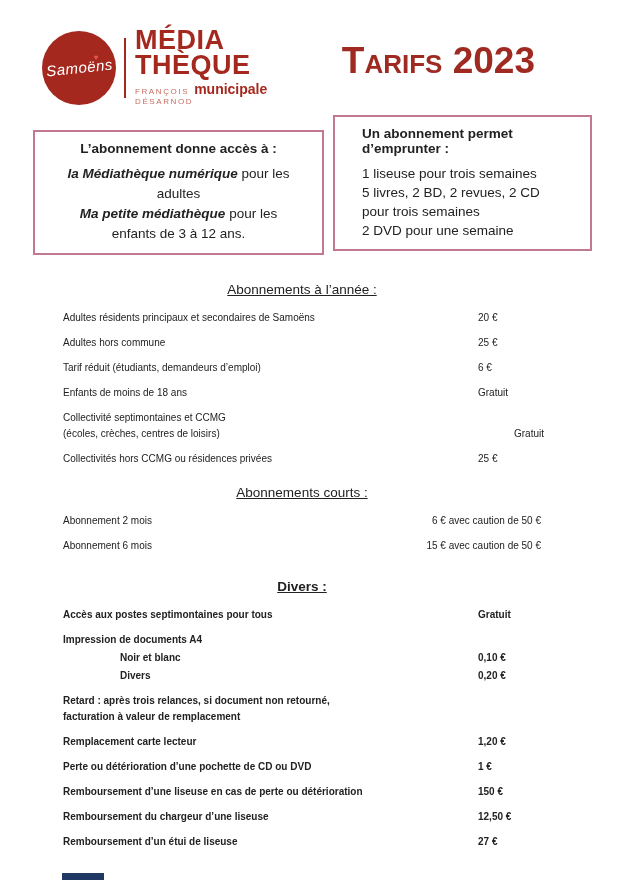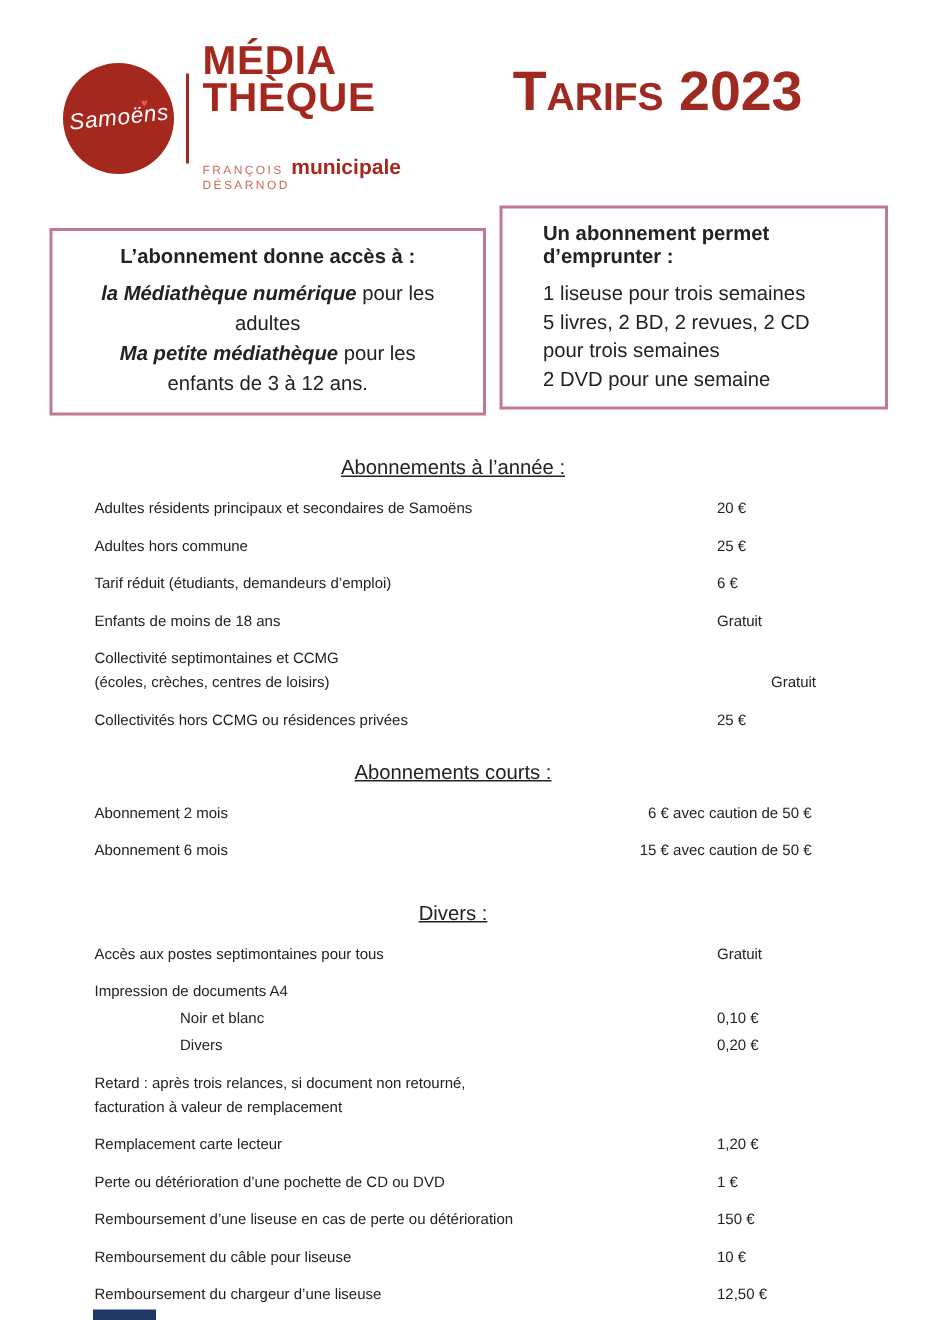--- a/index.html
+++ b/index.html
@@ -19,39 +19,39 @@
     background:var(--brand-red);color:#fff;
     display:flex;align-items:center;justify-content:center;
     font-style:italic;font-size:15px;letter-spacing:0.5px;
   }
   .logo-circle .script{transform:rotate(-6deg);}
   .heart{position:absolute;top:22px;right:17px;font-size:8px;color:#e8584a;font-style:normal;}
   .logo-divider{width:2px;height:60px;background:var(--brand-red);margin:0 9px 0 8px;}
   .logo-media{font-weight:bold;font-size:27px;line-height:0.93;letter-spacing:0.5px;color:var(--brand-red);}
   .logo-sub-row{display:flex;align-items:baseline;margin-top:3px;}
   .logo-sub-small{font-size:8px;color:var(--sub-red);letter-spacing:1.6px;line-height:1.25;}
-  .logo-municipale{font-weight:bold;font-size:14px;color:var(--brand-red);margin-left:5px;margin-top:22px;}
+  .logo-municipale{font-weight:bold;font-size:14px;color:var(--brand-red);margin-left:5px;}
   .title{
     font-size:37px;font-weight:bold;color:var(--title-red);
     font-variant:small-caps;margin-top:12px;white-space:nowrap;
   }
   
   .boxes{display:flex;align-items:flex-start;margin:8px 0 0 33px;}
   .box{border:2px solid var(--box-border);padding:9px 27px;font-size:13.5px;box-sizing:border-box;}
   .box-left{width:291px;margin-top:15px;text-align:center;}
   .box-right{width:259px;margin-left:9px;}
   .box-title{font-weight:bold;margin-bottom:8px;}
   .box-line{line-height:19px;}
   .box-left .box-line{line-height:20px;}
   .bold-italic{font-weight:bold;font-style:italic;}
   
   .content{margin-left:63px;margin-top:27px;width:478px;}
   .section{margin-top:0;}
   .section + .section{margin-top:18px;}
-  .section:last-child{margin-top:25px;}
+  .section:last-child{margin-top:25px;font-weight:bold;}
   .section-heading{font-size:13.5px;text-decoration:underline;margin-bottom:12px;line-height:16px;text-align:center;}
   .row{display:flex;margin-bottom:9px;font-size:10px;line-height:16px;}
   .row.tight{margin-bottom:2px;}
   .row.bottom-align{align-items:flex-end;gap:36px;}
   .row .label{width:415px;flex:none;}
   .row .label.indent{padding-left:57px;box-sizing:border-box;}
   .row .price{flex:1;white-space:nowrap;}
   .row.caution .label{width:auto;flex:none;}
   .row.caution .price{text-align:right;}
   
@@ -168,24 +168,20 @@
         </div>
         <div class="row">
           <div class="label">Perte ou détérioration d’une pochette de CD ou DVD</div>
           <div class="price">1 €</div>
         </div>
         <div class="row">
           <div class="label">Remboursement d’une liseuse en cas de perte ou détérioration</div>
           <div class="price">150 €</div>
         </div>
         <div class="row">
-          <div class="label">Remboursement du câble pour liseuse</div>
-          <div class="price">10 €</div>
-        </div>
-        <div class="row">
           <div class="label">Remboursement du chargeur d’une liseuse</div>
           <div class="price">12,50 €</div>
         </div>
         <div class="row">
           <div class="label">Remboursement d’un étui de liseuse</div>
           <div class="price">27 €</div>
         </div>
       </div>
     </div>
 

